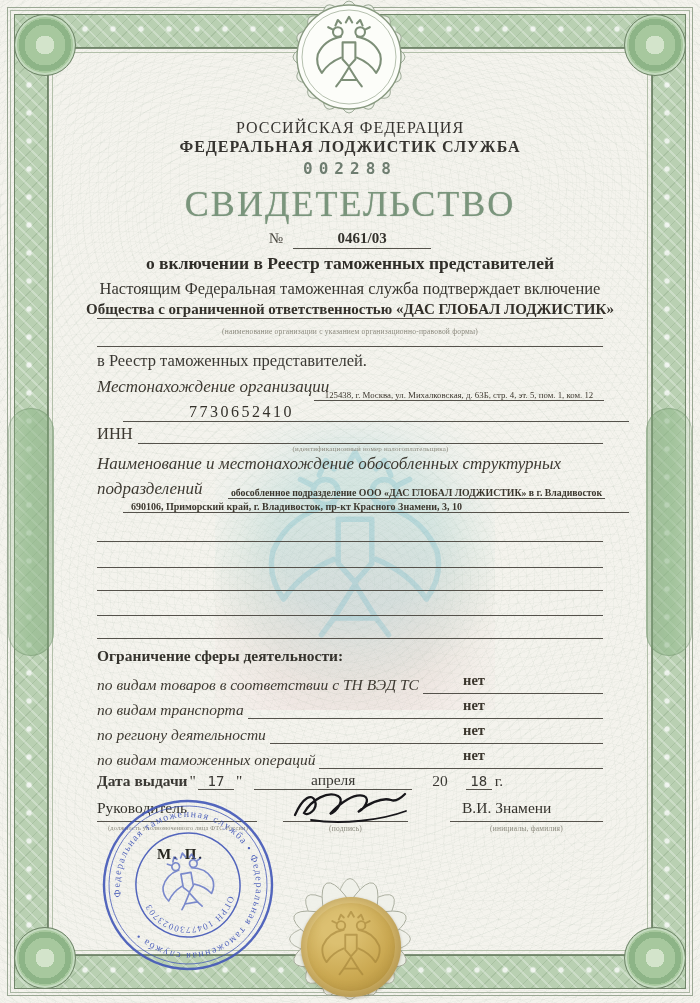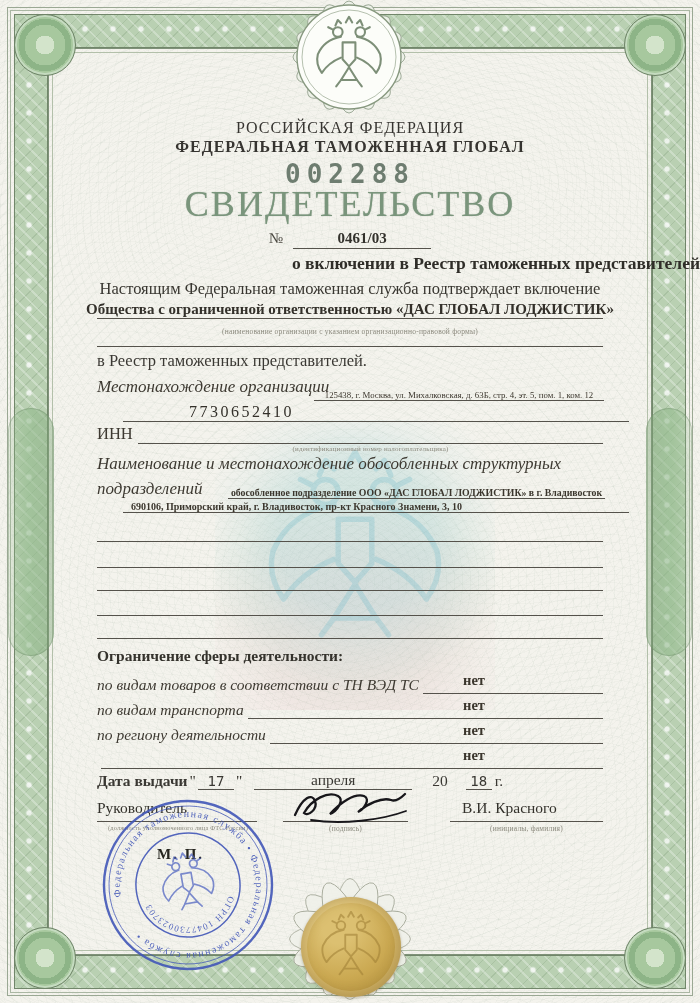--- a/index.html
+++ b/index.html
@@ -51,28 +51,28 @@
     box-shadow:0 1px 3px rgba(80,60,20,.35), inset 0 0 0 6px rgba(255,244,210,.18), inset 0 0 14px rgba(120,90,30,.45);}
   .gold-seal svg{position:absolute;left:14px;top:12px;opacity:.55;}
   .stamp{position:absolute;left:100px;top:797px;z-index:5;opacity:.9;}
   .mp{position:absolute;left:157px;top:846px;z-index:4;font-size:15px;font-weight:bold;letter-spacing:2px;color:#26251f;}
 
   
   .t{position:absolute;z-index:3;}
   .center{left:0;width:700px;text-align:center;}
   .country{top:119px;font-size:16px;font-weight:normal;letter-spacing:1px;color:#363430;}
   .service{top:138px;font-size:16px;font-weight:bold;letter-spacing:1px;color:#363430;}
-  .formnum{top:159px;font-size:26px;font-family:"DejaVu Sans Mono","Liberation Mono",monospace;
+  .formnum{top:159px;font-size:16px;font-family:"DejaVu Sans Mono","Liberation Mono",monospace;
            letter-spacing:6px;color:#6e7d70;font-weight:bold;}
   .title{top:183px;font-size:36px;letter-spacing:2px;color:#7a957c;font-weight:500;
          text-shadow:0 0 1px rgba(95,120,95,.55);}
   .numrow{top:230px;font-size:15px;color:#33312c;}
   .numrow .no-sign{margin-right:10px;color:#4a4840;}
   .numrow .cert-no{display:inline-block;min-width:110px;border-bottom:1px solid #55524b;font-weight:bold;padding:0 14px 1px;}
-  .subtitle{top:253px;font-size:17.5px;font-weight:bold;color:#2f2d28;text-align:right;}
+  .subtitle{top:253px;font-size:17.5px;font-weight:bold;color:#2f2d28;}
   .intro{top:279px;font-size:16.5px;color:#383630;}
 
   .uline{position:absolute;height:0;border-bottom:1px solid #55524b;z-index:3;}
   .field{position:absolute;border-bottom:1px solid #55524b;z-index:3;display:flex;align-items:flex-end;justify-content:center;}
   .field.left-align{justify-content:flex-start;margin-left:26px;}
   .orgline{left:97px;top:299px;width:506px;height:19px;font-size:15px;font-weight:600;color:#33302a;white-space:nowrap;}
   .caption{position:absolute;z-index:3;font-size:7.5px;color:#8b897d;text-align:center;letter-spacing:.2px;}
   .org-caption{left:97px;top:327px;width:506px;}
   .registry{left:97px;top:351px;font-size:16.5px;}
   .lbl-italic{font-style:italic;font-size:17px;color:#3d3931;}
@@ -166,21 +166,21 @@
       <ellipse cx="61" cy="57" rx="16" ry="56" transform="rotate(157.5 61 57)"></ellipse>
     </g>
     <circle cx="61" cy="57" r="52" fill="#fcfdf9" stroke="#87987f" stroke-width="1.4"></circle>
     <circle cx="61" cy="57" r="47" fill="none" stroke="#a2b09a" stroke-width=".8"></circle>
     <g style="color:#7d8f78">
       <use href="#eagle" x="21" y="14" width="80" height="84"></use>
     </g>
   </svg>
 
   <div class="t center country">РОССИЙСКАЯ ФЕДЕРАЦИЯ</div>
-  <div class="t center service">ФЕДЕРАЛЬНАЯ ТАМОЖЕННАЯ ГЛОБАЛ</div>
+  <div class="t center service">ФЕДЕРАЛЬНАЯ ЛОДЖИСТИК СЛУЖБА</div>
   <div class="t center formnum">002288</div>
   <div class="t center title">СВИДЕТЕЛЬСТВО</div>
   <div class="t center numrow">
     <span class="no-sign">№</span><span class="cert-no">0461/03</span>
   </div>
   <div class="t center subtitle">о включении в Реестр таможенных представителей</div>
   <div class="t center intro">Настоящим Федеральная таможенная служба подтверждает включение</div>
 
   <div class="field orgline">
     <span>Общества с ограниченной ответственностью «ДАС ГЛОБАЛ ЛОДЖИСТИК»</span>
@@ -228,20 +228,21 @@
   </div>
   <div class="rvalue" style="top:697px">нет</div>
 
   <div class="restr-row" style="top:725px">
     <span class="rlabel">по региону деятельности</span>
       <span class="rfill"></span>
   </div>
   <div class="rvalue" style="top:722px">нет</div>
 
   <div class="restr-row" style="top:750px">
+    <span class="rlabel">по видам таможенных операций</span>
       <span class="rfill"></span>
   </div>
   <div class="rvalue" style="top:747px">нет</div>
 
   <div class="issue">
     <span class="dlabel">Дата выдачи</span>
     <span class="q">"</span>
     <span class="day">17</span>
     <span class="q">"</span>
     <span class="month">апреля</span>
@@ -256,21 +257,21 @@
 
   <svg class="signature" width="124" height="38" viewBox="0 0 124 38">
     <g fill="none" stroke="#17161a" stroke-width="2.3" stroke-linecap="round">
       <path d="M8,28 C16,10 25,6 28,14 C31,22 21,30 17,26 C25,12 41,4 51,9 C58,13 50,24 43,27 C53,16 67,6 77,9 C84,12 77,22 71,25 C80,17 95,10 104,13 C109,15 114,11 118,7"></path>
       <path d="M24,33 C55,38 95,33 119,24" stroke-width="1.8"></path>
     </g>
   </svg>
   <div class="uline ul-sign"></div>
   <div class="caption cap-sign">(подпись)</div>
 
-  <div class="t head-name">В.И. Красного</div>
+  <div class="t head-name">В.И. Знамени</div>
   <div class="uline ul-name"></div>
   <div class="caption cap-name">(инициалы, фамилия)</div>
 
   <div class="mp">М. П.</div>
   <svg class="stamp" width="176" height="176" viewBox="0 0 176 176">
     <g transform="rotate(-10 88 88)" fill="none" stroke="#4257b8">
       <circle cx="88" cy="88" r="84" stroke-width="2.4"></circle>
       <circle cx="88" cy="88" r="79" stroke-width=".8"></circle>
       <circle cx="88" cy="88" r="52" stroke-width="1.5"></circle>
       <path id="stamp-ring-path" d="M88,88 m-68,0 a68,68 0 1,1 136,0 a68,68 0 1,1 -136,0" stroke="none"></path>

